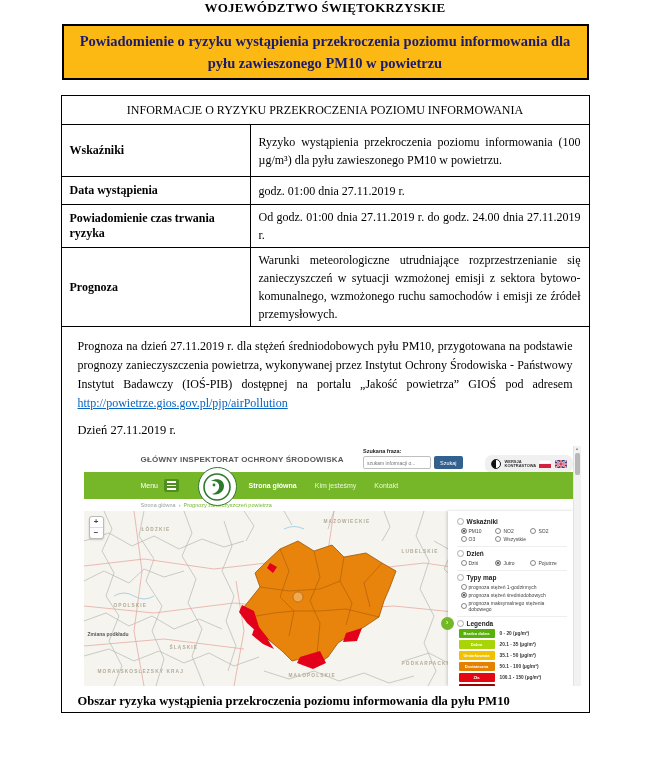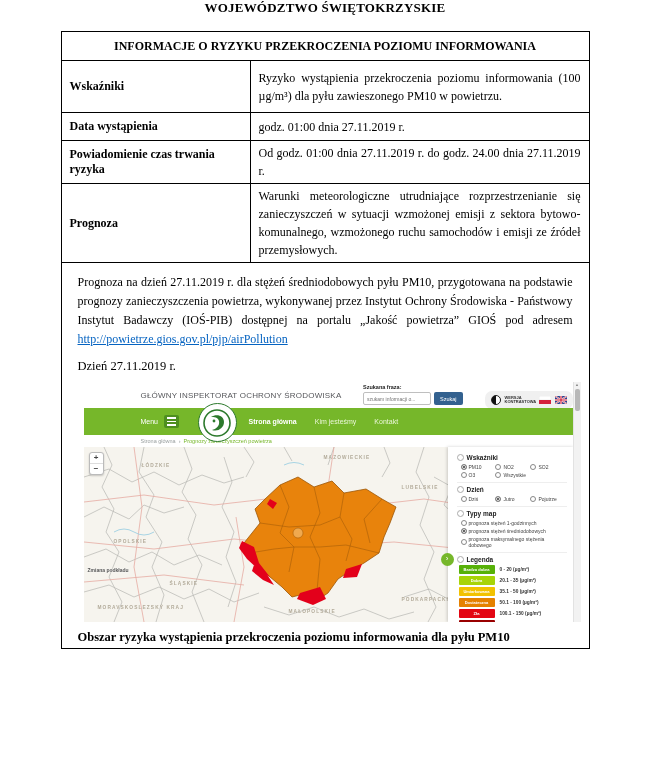--- a/index.html
+++ b/index.html
@@ -4,36 +4,36 @@
 <style>
   html,body{margin:0;padding:0;background:#ffffff;}
   body{width:650px;height:765px;overflow:hidden;font-family:"Liberation Serif",serif;color:#000;}
 
   .doc{width:650px;position:relative;}
   .doc-title{text-align:center;font-weight:bold;font-size:13px;letter-spacing:.2px;}
   .banner{width:511px;margin:8px auto 0;border:2px solid #000;background:#FCB813;
           text-align:center;font-weight:bold;font-size:14.5px;line-height:22px;padding:4px 6px;color:#1a1a6e;}
   table.tbl{width:525px;margin:15px auto 0;border-collapse:collapse;}
   table.tbl td{border:1.5px solid #000;font-size:12px;vertical-align:middle;padding:3px 8px;}
-  td.hdr{font-weight:bold;text-align:center;font-size:12.5px;height:22px;}
+  td.hdr{font-weight:normal;text-align:center;font-size:12.5px;height:22px;}
   td.lbl{font-weight:bold;width:172px;font-size:12.5px;}
   td.val{text-align:justify;line-height:18px;font-family:Liberation Serif, serif;}
   tr.r-zagrozenie{height:52px;} tr.r-data{height:28px;} tr.r-czas{height:42px;} tr.r-przyczyny{height:78px;}
   td.section{font-weight:bold;text-align:center;height:26px;font-size:12.5px;}
   td.content{padding:0 0 6px 0;vertical-align:top;}
   .para{margin:7px 8px 0 8px;text-align:justify;line-height:19px;font-size:12px;}
   .para a{color:#0563C1;text-decoration:underline;}
   .day{margin:10px 8px 0 8px;font-weight:normal;font-size:12.5px;}
   .caption{margin:8px 8px 0 8px;font-weight:bold;font-size:12.5px;}
 
   
   .shot{position:relative;width:497px;height:240px;margin:8px 0 0 14px;background:#fff;
         font-family:"Liberation Sans",sans-serif;overflow:hidden;}
   .shot-header{position:relative;height:26px;background:#fff;}
-  .site-title{position:absolute;left:57px;top:9px;font-size:8px;font-weight:normal;color:#55565a;letter-spacing:.2px;}
+  .site-title{position:absolute;left:57px;top:9px;font-size:8px;font-weight:bold;color:#55565a;letter-spacing:.2px;}
   .search-area{position:absolute;right:118px;top:2px;}
   .search-label{font-size:5.5px;font-weight:bold;color:#222;margin-bottom:2px;}
   .search-row{display:flex;align-items:center;gap:3px;}
   .search-input{width:60px;height:11px;border:1px solid #bfbfbf;border-radius:2px;font-size:5px;padding:0 3px;color:#333;font-family:"Liberation Sans",sans-serif;}
   .search-btn{height:13px;background:#33618f;color:#fff;border:none;border-radius:2px;font-size:5.5px;padding:0 6px;font-family:"Liberation Sans",sans-serif;}
   .utility{position:absolute;right:8px;top:9px;display:flex;align-items:center;gap:4px;background:#f0f0f0;border-radius:7px;padding:2px 6px;}
   .contrast-icon{width:8px;height:8px;border-radius:50%;border:1px solid #222;background:linear-gradient(90deg,#111 50%,#fff 50%);}
   .contrast-label{font-size:4px;font-weight:bold;color:#333;width:30px;line-height:4.5px;}
   .flag{display:inline-block;}
 
@@ -80,20 +80,21 @@
   .scroll-up{font-size:4px;color:#888;text-align:center;line-height:6px;}
   .scroll-thumb{width:5px;height:22px;background:#b8b8b8;border-radius:2px;margin:1px auto 0;}
 </style>
 </head>
 <body>
 
 <div class="doc">
 
   <div class="doc-title">WOJEWÓDZTWO ŚWIĘTOKRZYSKIE</div>
 
+  <div class="banner">Powiadomienie o ryzyku wystąpienia przekroczenia poziomu informowania dla pyłu zawieszonego PM10 w powietrzu</div>
 
   <table class="tbl">
     <tbody>
         <tr>
       <td class="hdr" colspan="2">INFORMACJE O RYZYKU PRZEKROCZENIA POZIOMU INFORMOWANIA</td>
     </tr>
     <tr class="r-zagrozenie">
       <td class="lbl">Wskaźniki</td>
       <td class="val">Ryzyko wystąpienia przekroczenia poziomu informowania (100 µg/m³) dla pyłu zawieszonego PM10 w powietrzu.</td>
     </tr>

